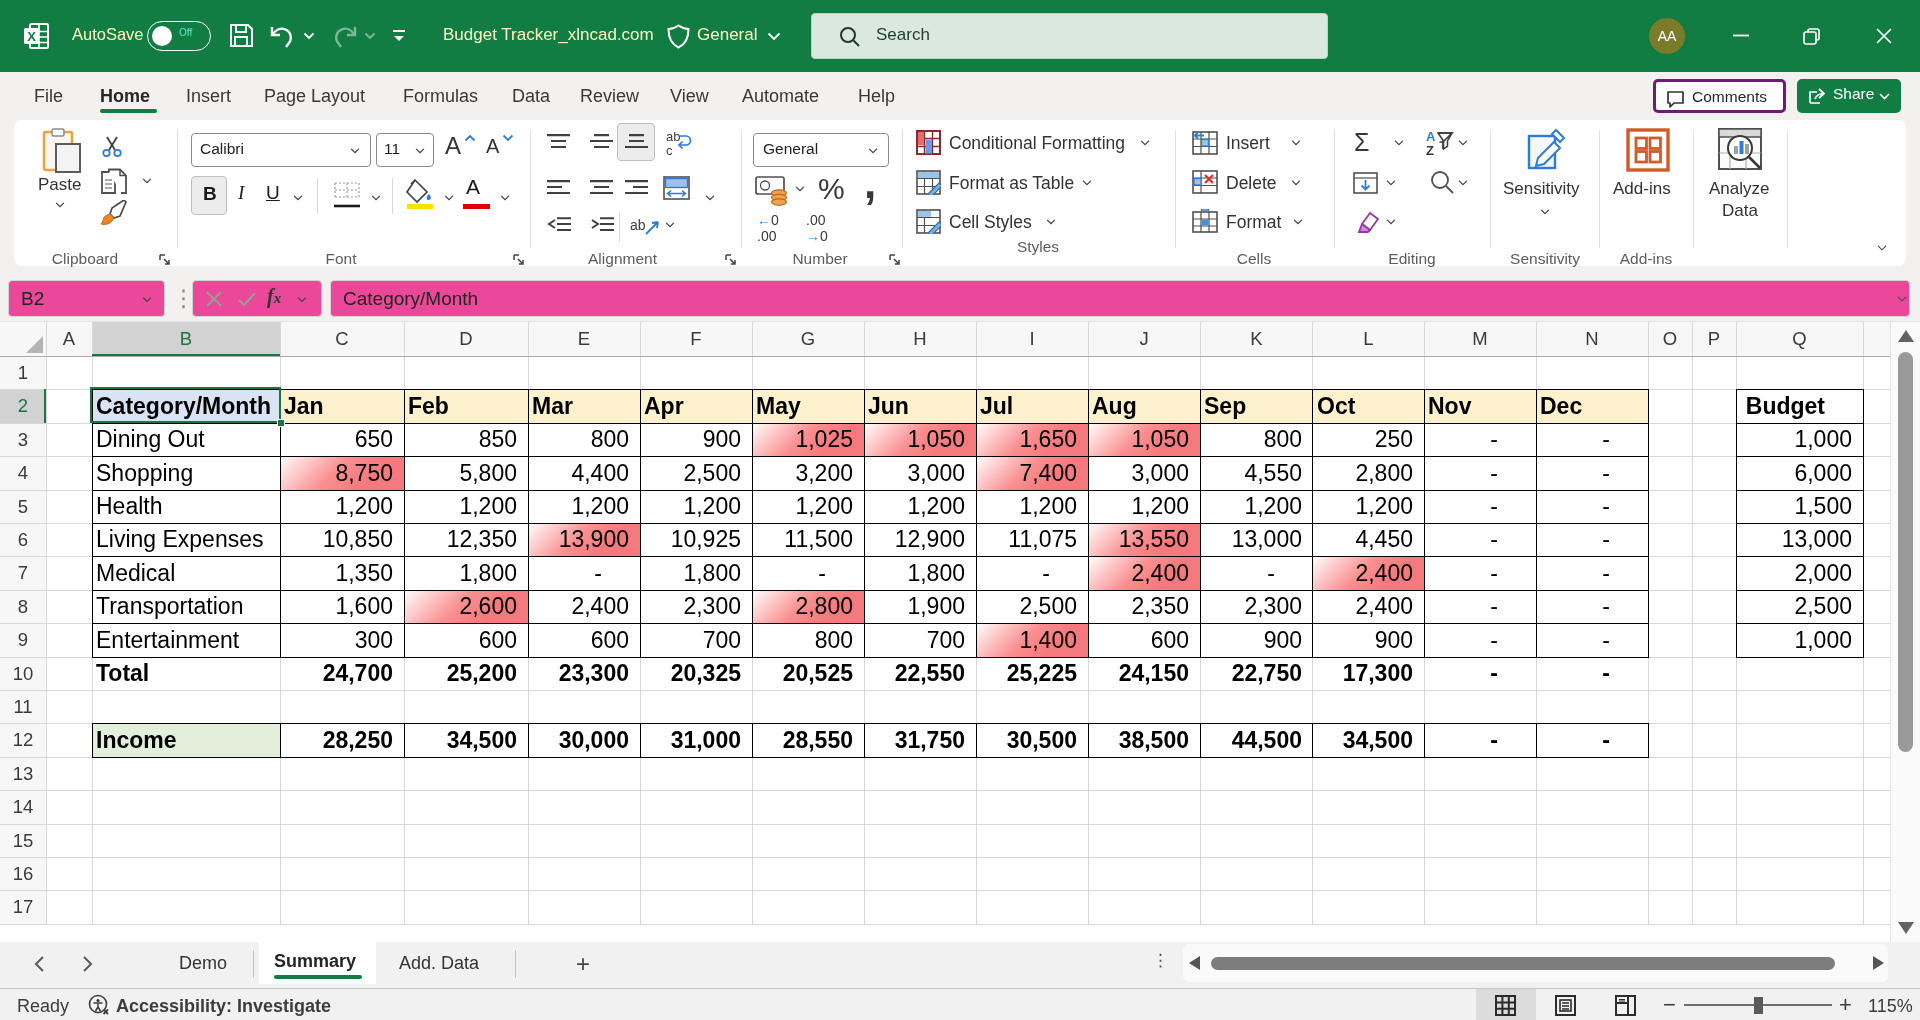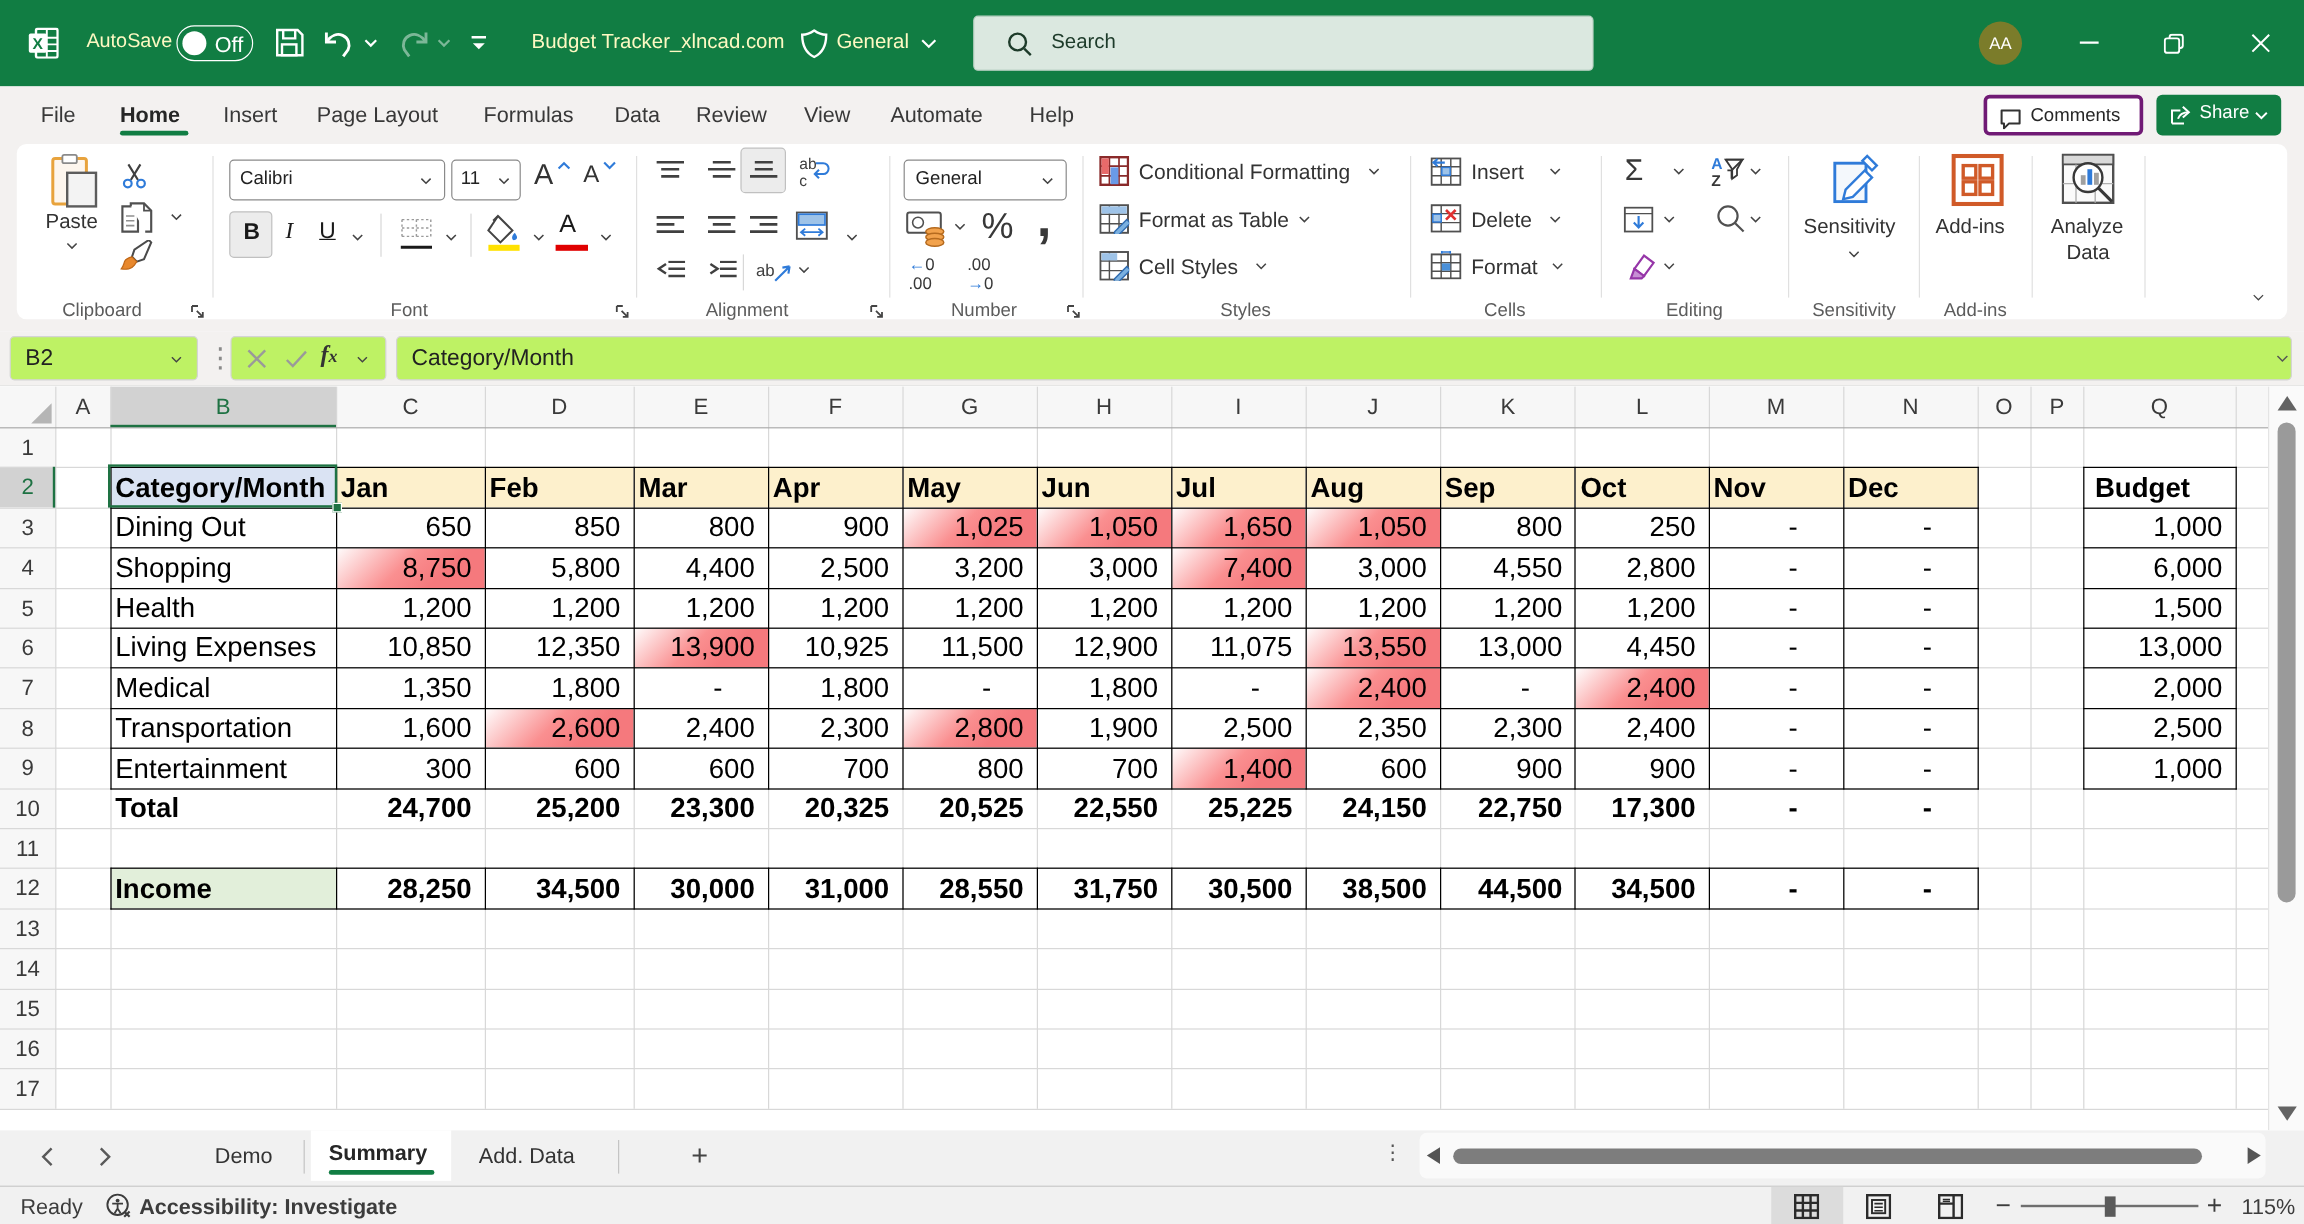--- a/index.html
+++ b/index.html
@@ -20,21 +20,21 @@
   #ribbonwrap { position:absolute; left:0; top:120px; width:1920px; height:156px; background:#f3f1f0; }
   #ribbon { position:absolute; left:14px; top:0; width:1892px; height:146px; background:#fff; border-radius:8px; }
   .gsep { position:absolute; top:10px; height:118px; width:1px; background:#e0e0e0; }
   .glabel { position:absolute; font-size:15.5px; color:#5c5c5c; text-align:center; }
   .launcher { position:absolute; width:13px; height:13px; }
   .rbtn-label { position:absolute; font-size:17.5px; color:#333; }
   .chev { position:absolute; width:10px; height:6px; }
 
   
   #fbar { position:absolute; left:0; top:276px; width:1920px; height:46px; background:#f3f1f0; border-bottom:1px solid #e3e3e3; }
-  .fbox { position:absolute; background:#bef264; border:1px solid #d4d4d4; border-radius:4px; }
+  .fbox { position:absolute; background:#ec4899; border:1px solid #d4d4d4; border-radius:4px; }
 
   
   #sheet { position:absolute; left:0; top:322px; width:1920px; height:620px; background:#fff; overflow:hidden; }
   table#grid { border-collapse:separate; border-spacing:0; table-layout:fixed; width:1890px; }
   #grid td, #grid th { padding:0 11px 0 4px; font-size:23px; overflow:hidden; white-space:nowrap; font-weight:normal; }
   #grid .ch { background:#f7f7f7; color:#3a3a3a; font-size:18.5px; text-align:center; padding:0; }
   #grid .rh { background:#f7f7f7; color:#3a3a3a; font-size:18.5px; text-align:center; padding:0; }
   #grid td { text-align:right; color:#000; }
   #grid td.lab { text-align:left; padding-left:4px; }
   #grid td.hdr { background:#fdf0cc; font-weight:bold; text-align:left; padding-left:4px; }
@@ -59,21 +59,21 @@
     <svg class="abs" style="left:23px;top:23px" width="26" height="26" viewBox="0 0 26 26">
       <rect x="7" y="1" width="18" height="24" rx="1.5" fill="none" stroke="#fff" stroke-width="2"></rect>
       <path d="M16 8.5h9 M16 14h9 M16 19.5h9 M16 2v23" stroke="#fff" stroke-width="1.6" fill="none"></path>
       <rect x="1" y="5" width="15" height="16" rx="1.5" fill="#fff"></rect>
       <text x="8.5" y="18" font-size="13" font-weight="bold" fill="#117d43" text-anchor="middle" font-family="Liberation Sans">X</text>
     </svg>
     <div class="txt" style="left:72px;top:25px;font-size:16.5px">AutoSave</div>
 
     <div class="abs" style="left:147px;top:21px;width:64px;height:30px;border:1.5px solid #fff;border-radius:15px;">
       <div class="abs" style="left:4px;top:3.5px;width:20px;height:20px;border-radius:50%;background:#fff"></div>
-      <div class="abs" style="left:31px;top:5px;font-size:18px;color:#ffffff">Off</div>
+      <div class="abs" style="left:31px;top:5px;font-size:10px;color:#5eead4">Off</div>
     </div>
 
     <svg class="abs" style="left:228px;top:22px" width="27" height="27" viewBox="0 0 27 27">
       <path d="M3 3 h17 l4 4 v17 h-21 z" fill="none" stroke="#fff" stroke-width="2"></path>
       <path d="M8 3 v7 h10 v-7" fill="none" stroke="#fff" stroke-width="2"></path>
       <rect x="7" y="15" width="12" height="9" fill="none" stroke="#fff" stroke-width="2"></rect>
     </svg>
 
     <svg class="abs" style="left:269px;top:23px" width="28" height="26" viewBox="0 0 28 26">
       <path d="M3 4 v8 h8" fill="none" stroke="#fff" stroke-width="2.4"></path>
@@ -374,21 +374,21 @@
     <svg class="abs" style="left:916px;top:89px" width="25" height="25" viewBox="0 0 25 25">
       <rect x="1" y="1" width="23" height="23" fill="#fff" stroke="#505050" stroke-width="1.6"></rect>
       <path d="M1 8.5 h23 M1 16.5 h23 M8.5 1 v23" stroke="#505050" stroke-width="1.2"></path>
       <rect x="2" y="2" width="13" height="6" fill="#9ec3e8"></rect>
       <path d="M13 23 L23 13 l3 3 L16 26 l-4 1 z" fill="#7ab0e0" stroke="#2f6bb0" stroke-width="1.2"></path>
     </svg>
     <div class="rbtn-label" style="left:949px;top:92px">Cell Styles</div>
     <svg class="chev" style="left:1046px;top:99px" width="11" height="7" viewBox="0 0 11 7">
         <path d="M1 1 L5.5 5.5 L10 1" stroke="#444" stroke-width="1.5" fill="none"></path>
       </svg>
-    <div class="glabel" style="left:978px;top:130px;width:120px">Styles</div>
+    <div class="glabel" style="left:978px;top:118px;width:120px">Styles</div>
 
     <svg class="abs" style="left:1192px;top:11px" width="26" height="24" viewBox="0 0 26 24">
       <rect x="1" y="1" width="24" height="22" fill="#fff" stroke="#505050" stroke-width="1.6"></rect>
       <path d="M1 8 h24 M1 15.5 h24 M9 1 v22 M17 1 v22" stroke="#505050" stroke-width="1.2"></path>
       <rect x="9.5" y="8.5" width="7" height="6.5" fill="#9ec3e8" stroke="#2f7bd9" stroke-width="1.2"></rect>
       <path d="M12 4.5 h-9 M6 1.5 l-3.5 3 3.5 3" stroke="#2f7bd9" stroke-width="1.8" fill="none"></path>
     </svg>
     <div class="rbtn-label" style="left:1226px;top:13px">Insert</div>
     <svg class="chev" style="left:1291px;top:20px" width="11" height="7" viewBox="0 0 11 7">
         <path d="M1 1 L5.5 5.5 L10 1" stroke="#444" stroke-width="1.5" fill="none"></path>

